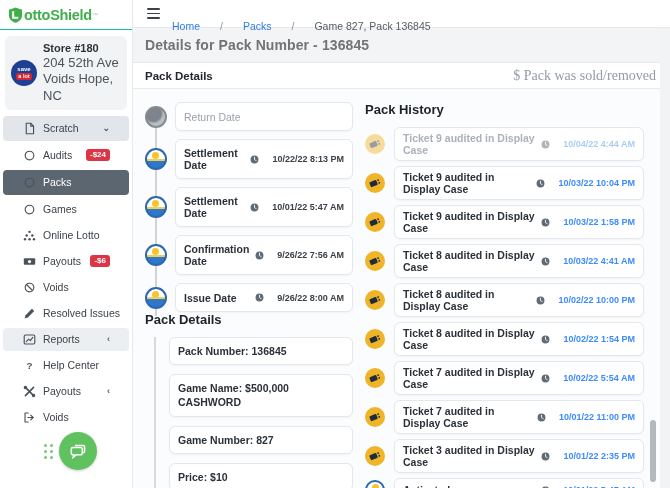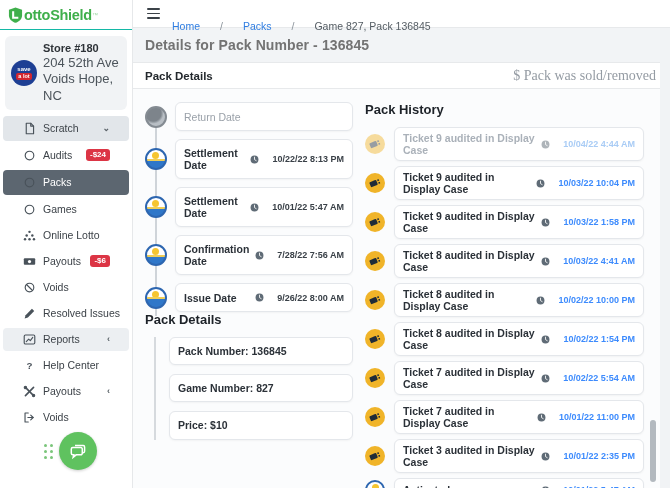--- a/index.html
+++ b/index.html
@@ -349,21 +349,21 @@
             </div>
             <div class="t-row">
               <div class="badge-icon nc-icon"></div>
               <div class="t-card">
                 <span class="t-label">Confirmation Date</span>
                 <span class="t-date">
                   <svg viewBox="0 0 16 16">
                     <circle cx="8" cy="8" r="7" class="clock-fill"></circle>
                     <path d="M8 3.8v4.4l3 1.8" stroke="#fff" stroke-width="1.5" fill="none" stroke-linecap="round"></path>
                   </svg>
-                  <span>7/28/22 7:56 AM</span>
+                  <span>9/26/22 7:56 AM</span>
                 </span>
               </div>
             </div>
             <div class="t-row">
               <div class="badge-icon nc-icon"></div>
               <div class="t-card">
                 <span class="t-label">Issue Date</span>
                 <span class="t-date">
                   <svg viewBox="0 0 16 16">
                     <circle cx="8" cy="8" r="7" class="clock-fill"></circle>
@@ -371,20 +371,21 @@
                   </svg>
                   <span>9/26/22 8:00 AM</span>
                 </span>
               </div>
             </div>
           </div>
 
         <h2 class="section mt16">Pack Details</h2>
         <div class="detail-list" id="detail-rows">
             <div class="d-card">Pack Number: 136845</div>
+            <div class="d-card">Game Name: $500,000 CASHWORD</div>
             <div class="d-card">Game Number: 827</div>
             <div class="d-card">Price: $10</div>
           </div>
       </div>
 
       <div class="col-right">
         <h2 class="section">Pack History</h2>
         <div class="history" id="history-rows">
             <div class="hist-row faded">
               <div class="badge-icon ticket-icon">

